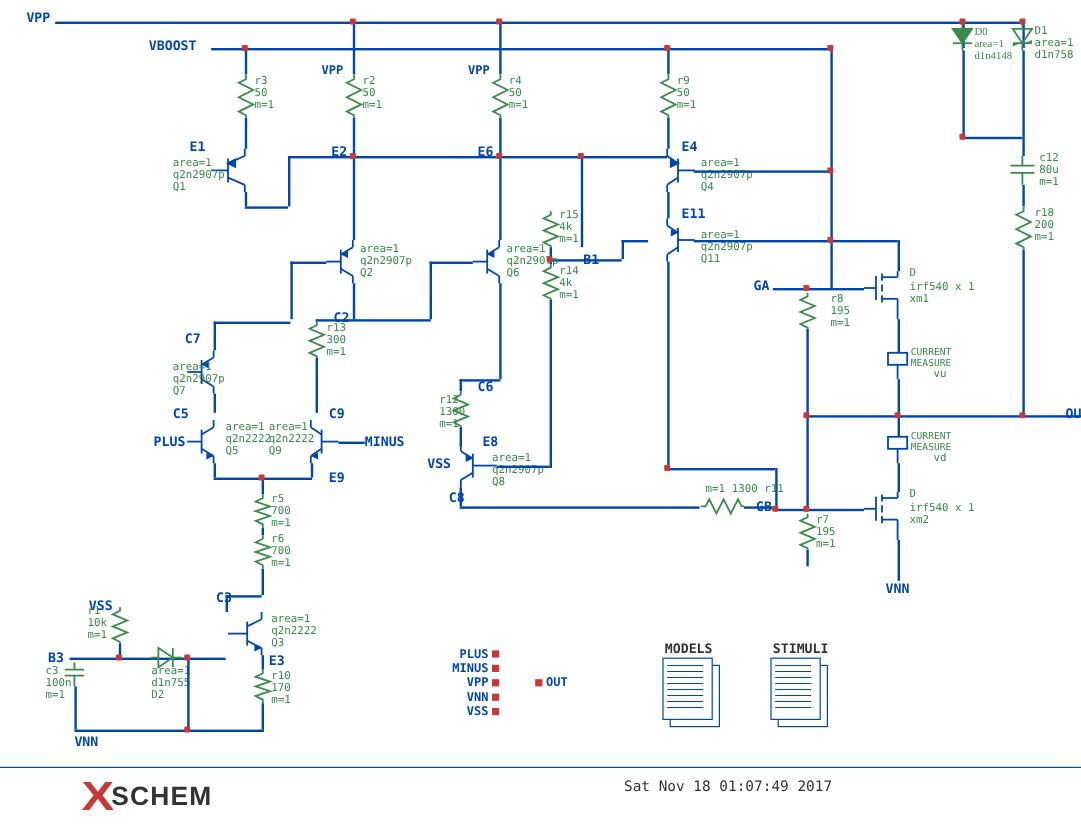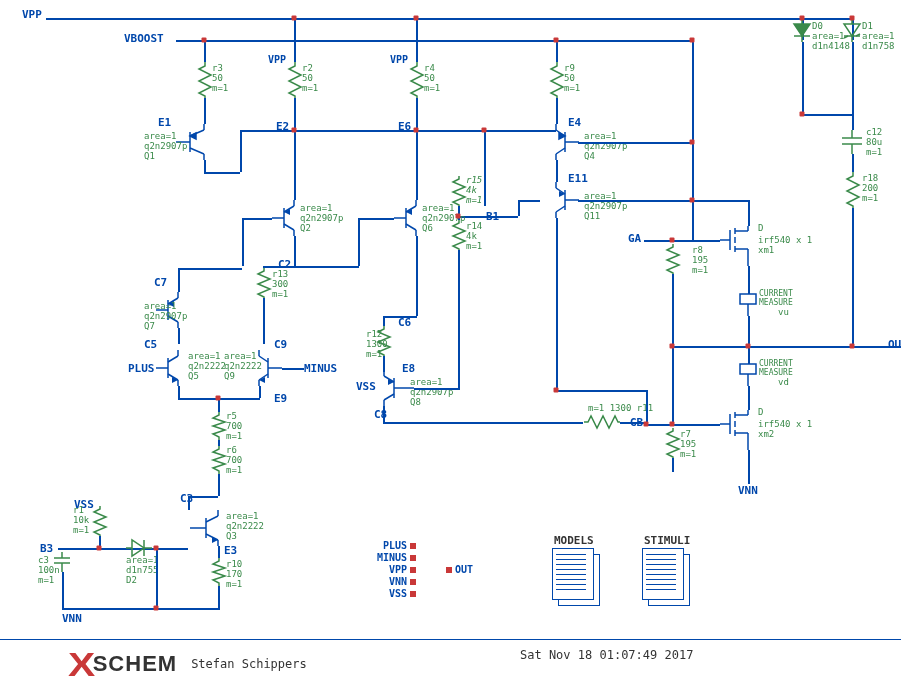--- a/index.html
+++ b/index.html
@@ -157,21 +157,21 @@
   <div class="wire wire-v" style="left:676px; top:40px; height:200px;"></div>
   <div class="wire wire-v" style="left:786px; top:18px; height:22px;"></div>
   <div class="wire wire-v" style="left:836px; top:18px; height:22px;"></div>
 
   <svg class="comp" style="left:778px; top:20px;" width="16" height="22">
     <polygon class="stroke-green fill-green" points="0,4 16,4 8,16"></polygon>
     <line class="stroke-green" x1="0" y1="16" x2="16" y2="16"></line>
     <line class="stroke-green" x1="8" y1="0" x2="8" y2="4"></line>
     <line class="stroke-green" x1="8" y1="16" x2="8" y2="22"></line>
   </svg>
-  <span class="complabel" style="left:796px; top:22px;">
+  <span class="complabel" style="left:796px; top:22px;font-family:Liberation Serif, serif;">
     <span>D0</span><br>
     <span>area=1</span><br>
     <span>d1n4148</span>
   </span>
   <svg class="comp" style="left:828px; top:20px;" width="16" height="22">
     <polygon class="stroke-green" points="0,4 16,4 8,16"></polygon>
     <line class="stroke-green" x1="0" y1="16" x2="16" y2="16"></line>
     <line class="stroke-green" x1="0" y1="18" x2="4" y2="16"></line>
     <line class="stroke-green" x1="12" y1="16" x2="16" y2="14"></line>
     <line class="stroke-green" x1="8" y1="0" x2="8" y2="4"></line>
@@ -293,21 +293,21 @@
     <polyline class="stroke-green" points="6,0 6,4 0,7 12,13 0,19 12,25 0,31 6,34 6,36"></polyline>
   </svg>
   <span class="complabel" style="left:846px; top:174px;">
     <span>r18</span><br><span>200</span><br><span>m=1</span>
   </span>
   <div class="wire wire-v" style="left:836px; top:208px; height:138px;"></div>
 
   <svg class="comp" style="left:437px; top:176px;" width="12" height="30">
     <polyline class="stroke-green" points="6,0 6,3 0,6 12,11 0,16 12,21 0,26 6,29 6,30"></polyline>
   </svg>
-  <span class="complabel" style="left:450px; top:176px;font-style:italic;">
+  <span class="complabel" style="left:450px; top:176px;">
     <span>r15</span><br><span>4k</span><br><span>m=1</span>
   </span>
   <span class="netlabel" style="left:470px; top:210px;">B1</span>
   <div class="wire wire-h" style="left:442px; top:216px; width:60px;"></div>
   <div class="wire wire-v" style="left:502px; top:200px; height:16px;"></div>
   <div class="wire wire-h" style="left:502px; top:200px; width:22px;"></div>
   <svg class="comp" style="left:437px; top:220px;" width="12" height="30">
     <polyline class="stroke-green" points="6,0 6,3 0,6 12,11 0,16 12,21 0,26 6,29 6,30"></polyline>
   </svg>
   <span class="complabel" style="left:450px; top:222px;">
@@ -655,16 +655,15 @@
   <div class="node-dot" style="left:656px; top:424px;"></div>
   <div class="node-dot" style="left:656px; top:240px;"></div>
   <div class="node-dot" style="left:786px; top:114px;"></div>
 
 </div>
 
 <div class="footer">
   <span class="logo-x">X</span>
   <span class="logo-schem">SCHEM</span>
   <div class="footer-info">
-    <div>Stefan Schippers</div>
   </div>
   <div class="footer-date">Sat Nov 18 01:07:49 2017</div>
 </div>
 
 </body></html>

